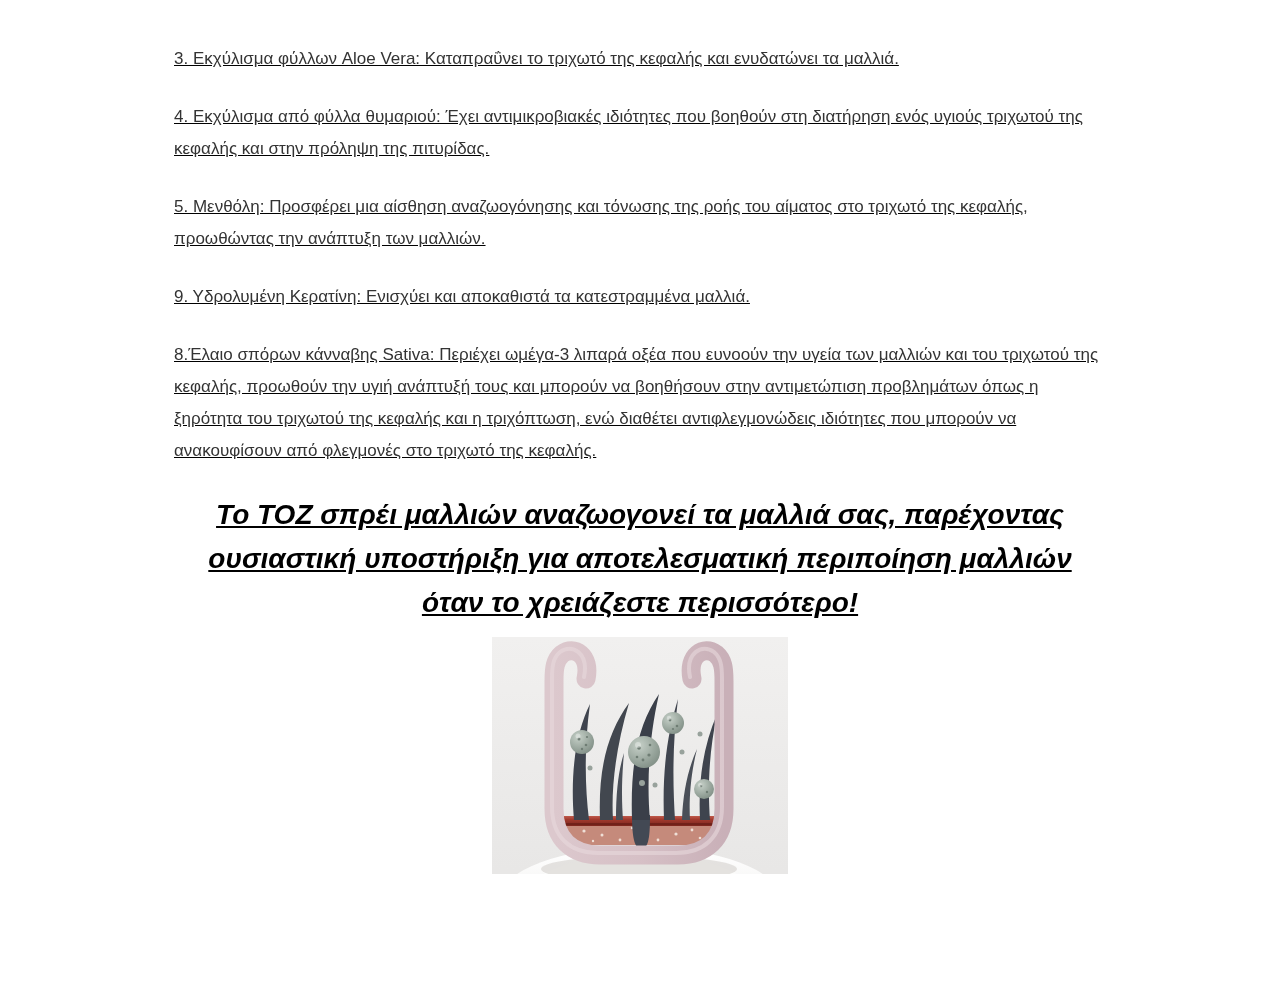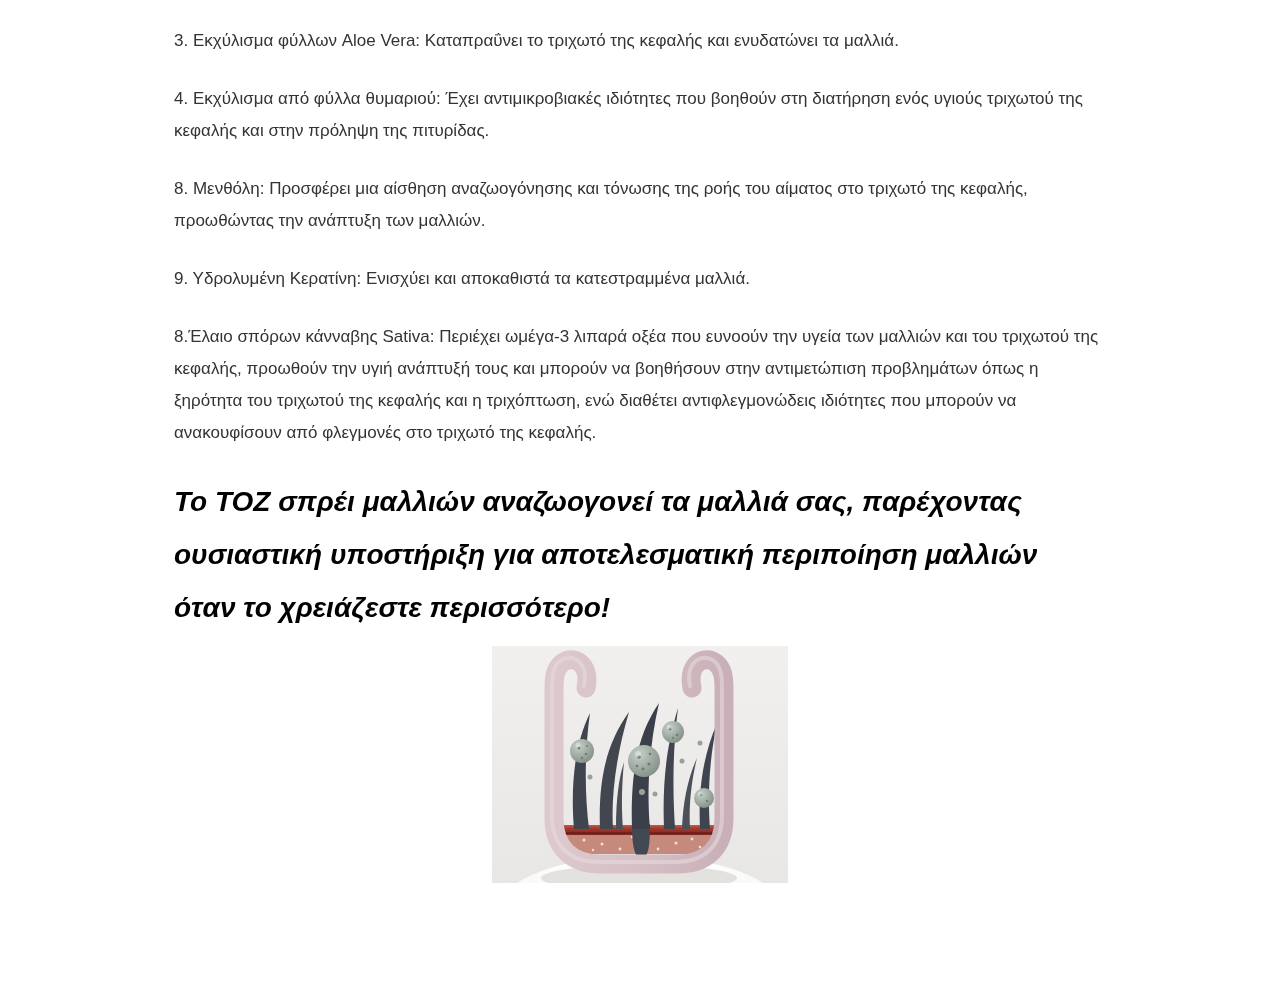--- a/index.html
+++ b/index.html
@@ -5,56 +5,58 @@
   * { box-sizing: border-box; }
   html, body {
     margin: 0; padding: 0;
     width: 1280px; height: 1000px;
     background: #ffffff;
     overflow: hidden;
     font-family: "Liberation Sans", sans-serif;
   }
   .content {
     width: 932px;
-    margin: 0 auto;
+    margin: 18px auto;
     padding-top: 25px;
+    text-decoration: underline;
   }
   .content p {
     font-size: 17px;
     line-height: 32px;
     color: #333333;
     margin: 0 0 26px 0;
   }
   .content p.last-para { margin-bottom: 0; }
   .promo-heading {
     font-size: 28px;
-    line-height: 53px;
+    line-height: 44px;
     font-weight: bold;
     font-style: italic;
     color: #000000;
+    text-align: center;
     margin: 8px 0 12px 0;
   }
   figure.illustration-wrap {
     margin: 0;
     text-align: center;
     height: 237px;
     overflow: hidden;
   }
   figure.illustration-wrap svg {
     display: block;
     margin: 0 auto;
   }
 </style>
 </head>
 <body>
 
 <main class="content">
   <p>3. Εκχύλισμα φύλλων Aloe Vera: Καταπραΰνει το τριχωτό της κεφαλής και ενυδατώνει τα μαλλιά.</p>
   <p>4. Εκχύλισμα από φύλλα θυμαριού: Έχει αντιμικροβιακές ιδιότητες που βοηθούν στη διατήρηση ενός υγιούς τριχωτού της κεφαλής και στην πρόληψη της πιτυρίδας.</p>
-  <p>8. Μενθόλη: Προσφέρει μια αίσθηση αναζωογόνησης και τόνωσης της ροής του αίματος στο τριχωτό της κεφαλής, προωθώντας την ανάπτυξη των μαλλιών.</p>
+  <p>5. Μενθόλη: Προσφέρει μια αίσθηση αναζωογόνησης και τόνωσης της ροής του αίματος στο τριχωτό της κεφαλής, προωθώντας την ανάπτυξη των μαλλιών.</p>
   <p>9. Υδρολυμένη Κερατίνη: Ενισχύει και αποκαθιστά τα κατεστραμμένα μαλλιά.</p>
   <p>8.Έλαιο σπόρων κάνναβης Sativa: Περιέχει ωμέγα-3 λιπαρά οξέα που ευνοούν την υγεία των μαλλιών και του τριχωτού της κεφαλής, προωθούν την υγιή ανάπτυξή τους και μπορούν να βοηθήσουν στην αντιμετώπιση προβλημάτων όπως η ξηρότητα του τριχωτού της κεφαλής και η τριχόπτωση, ενώ διαθέτει αντιφλεγμονώδεις ιδιότητες που μπορούν να ανακουφίσουν από φλεγμονές στο τριχωτό της κεφαλής.</p>
 
   <h2 class="promo-heading">Το TOZ σπρέι μαλλιών αναζωογονεί τα μαλλιά σας, παρέχοντας ουσιαστική υποστήριξη για αποτελεσματική περιποίηση μαλλιών όταν το χρειάζεστε περισσότερο!</h2>
 
   <figure class="illustration-wrap">
     <svg width="296" height="260" viewBox="0 0 296 260" role="img">
       <defs>
         <linearGradient id="bgGrad" x1="0" y1="0" x2="0" y2="1">
           <stop offset="0" stop-color="#f1f0ef"></stop>

